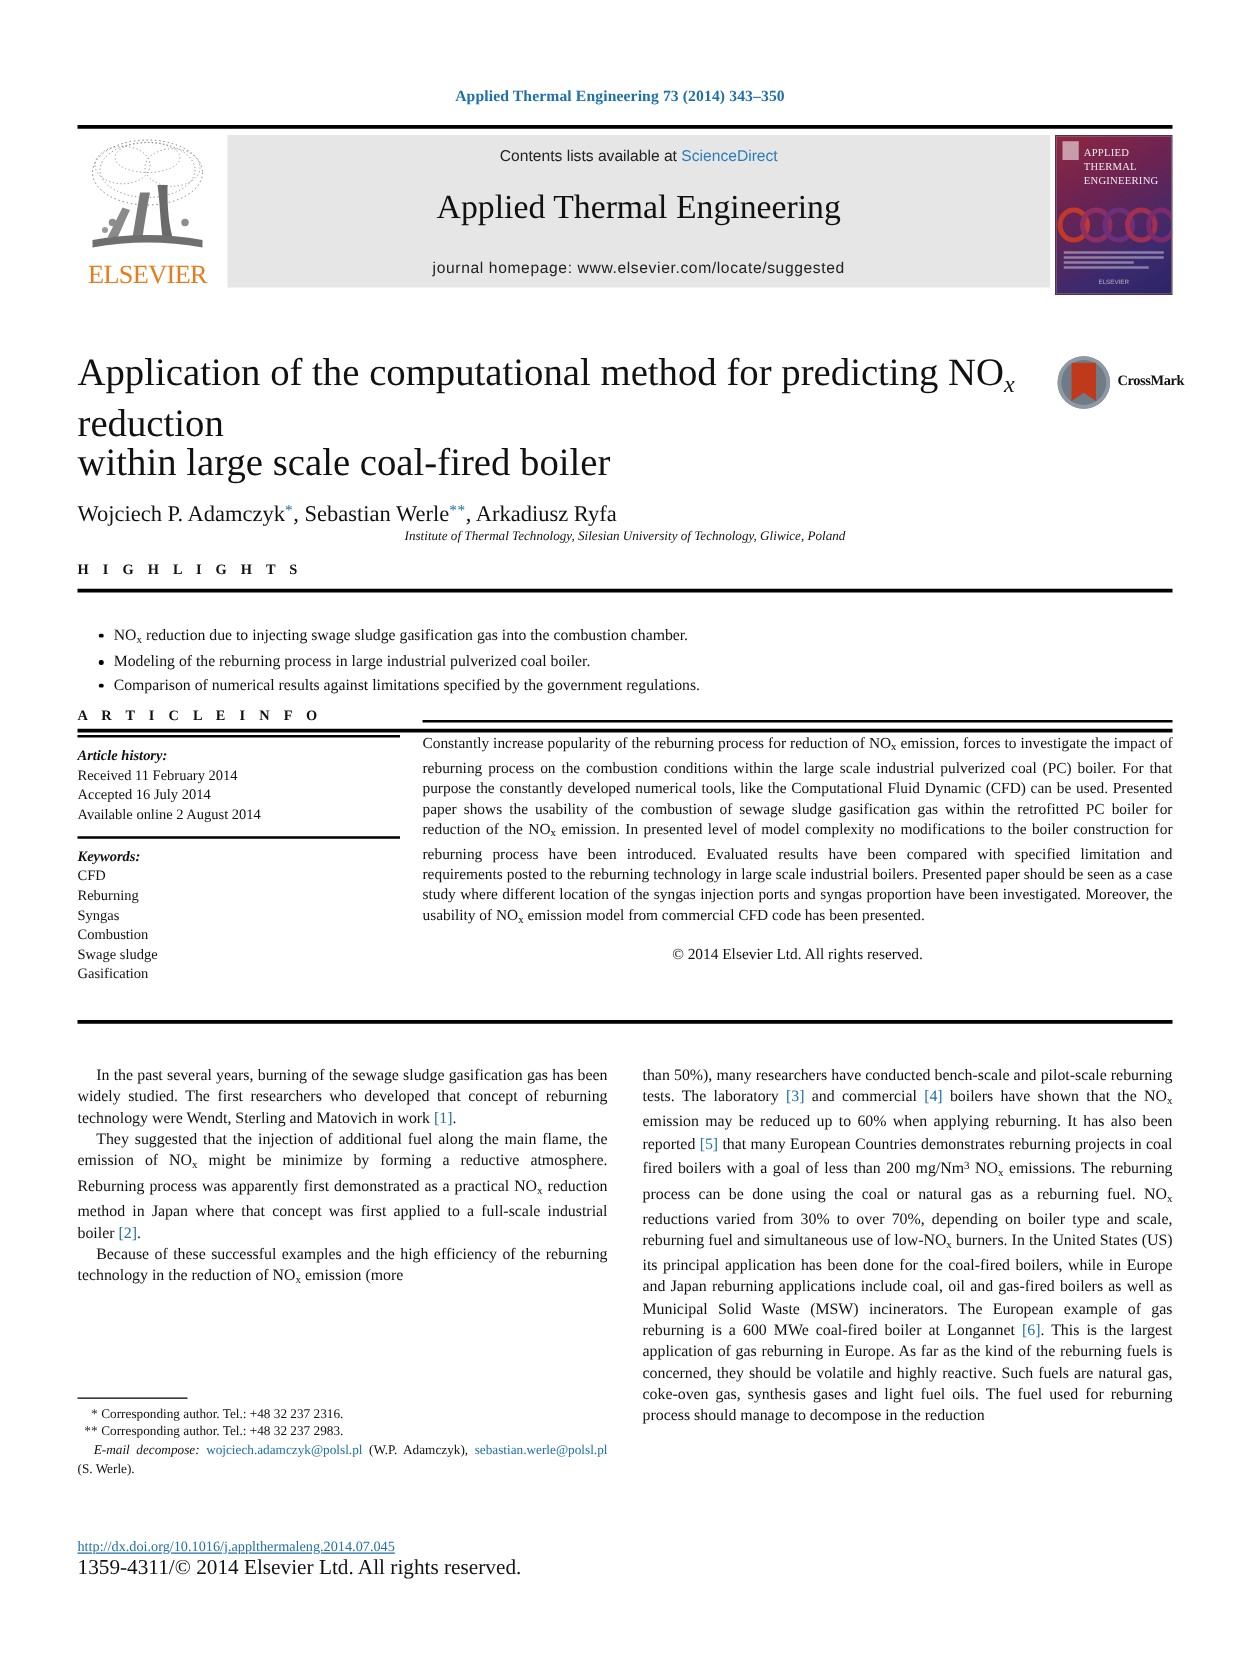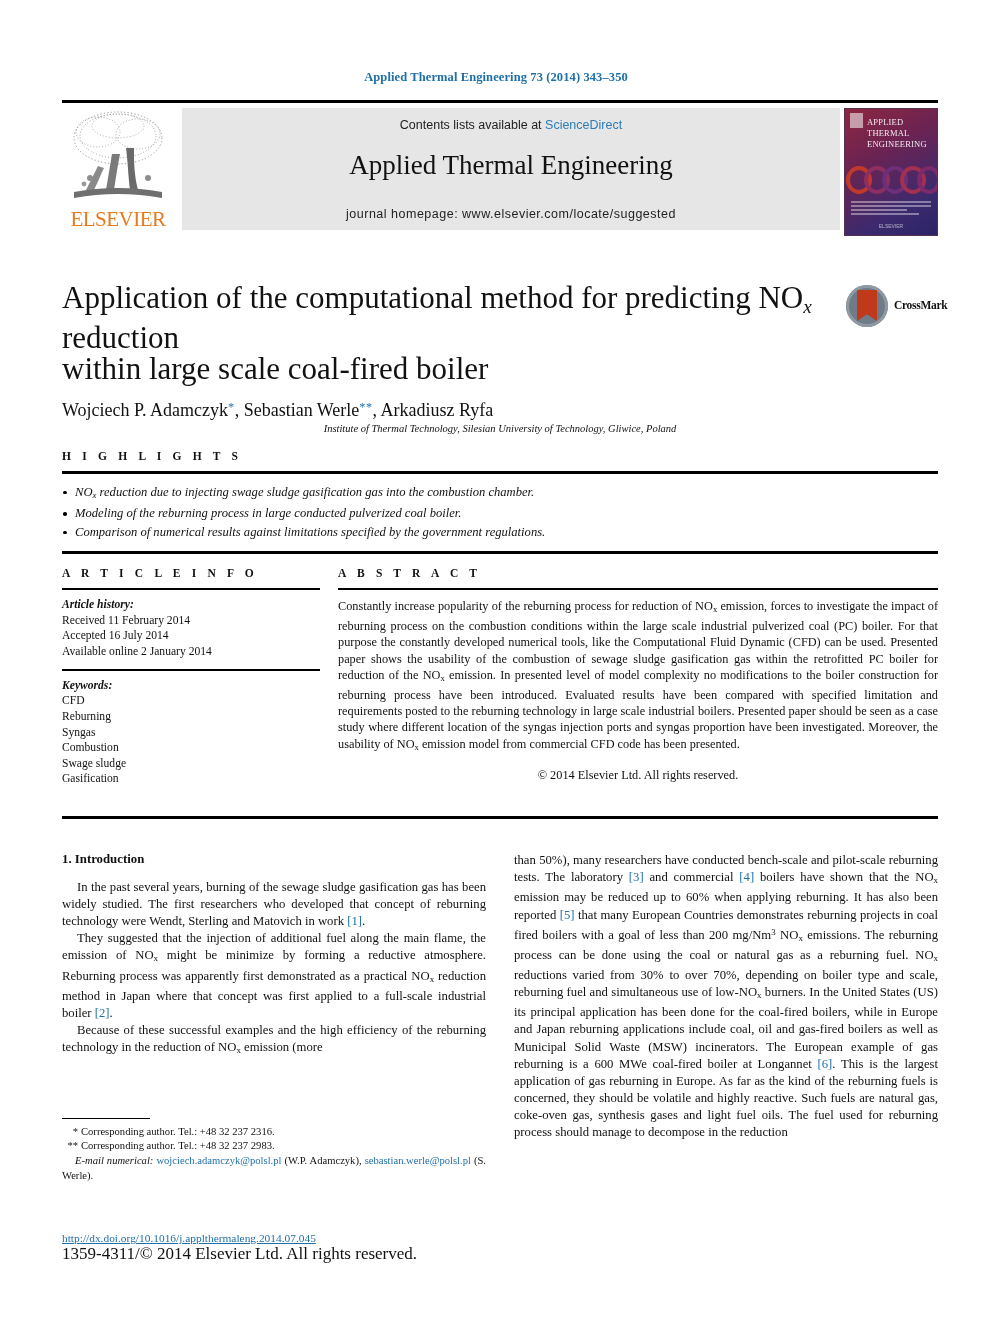--- a/index.html
+++ b/index.html
@@ -252,24 +252,23 @@
     font-size: 11.5px;
     letter-spacing: 4.2px;
     color: #111;
   }
   .rule-thick {
     height: 2.5px;
     background: #000;
     margin-top: 9px;
   }
   .hl-list {
-    margin: 0;
+    margin: 16px;
     padding: 9px 0 10px 0;
     list-style: none;
-    font-style: italic;
   }
   .hl-list li {
     position: relative;
     padding-left: 13px;
     font-family: "Liberation Serif", serif;
     font-size: 12.6px;
     line-height: 18.5px;
     color: #111;
   }
   .hl-list li::before {
@@ -527,81 +526,79 @@
     <div class="authors"><span>Wojciech P. Adamczyk</span><sup>*</sup><span>, </span><span>Sebastian Werle</span><sup>**</sup><span>, </span><span>Arkadiusz Ryfa</span></div>
 
     <div class="affiliation">Institute of Thermal Technology, Silesian University of Technology, Gliwice, Poland</div>
   </div>
 
   <div class="highlights">
     <div class="sec-label">H I G H L I G H T S</div>
     <div class="rule-thick"></div>
     <ul class="hl-list">
       <li><span>NO</span><sub>x</sub><span> reduction due to injecting swage sludge gasification gas into the combustion chamber.</span></li>
-      <li><span>Modeling of the reburning process in large conducted pulverized coal boiler.</span></li>
+      <li><span>Modeling of the reburning process in large industrial pulverized coal boiler.</span></li>
       <li><span>Comparison of numerical results against limitations specified by the government regulations.</span></li>
     </ul>
     <div class="hl-bottom-rule"></div>
   </div>
 
   <div class="info-abstract">
     <div class="ia-cols">
 
       <div class="col-info">
         <div class="sec-label">A R T I C L E    I N F O</div>
         <div class="ia-rule"></div>
         <div class="hist-block">
           <div class="lbl">Article history:</div>
           <div>Received 11 February 2014</div>
           <div>Accepted 16 July 2014</div>
-          <div>Available online 2 January 2014</div>
+          <div>Available online 2 August 2014</div>
         </div>
         <div class="ia-rule"></div>
         <div class="kw-block">
           <div class="lbl">Keywords:</div>
           <div>CFD</div>
           <div>Reburning</div>
           <div>Syngas</div>
           <div>Combustion</div>
           <div>Swage sludge</div>
           <div>Gasification</div>
         </div>
       </div>
 
       <div class="col-abs">
-        <div class="sec-label">A B S T R A C T</div>
         <div class="ia-rule"></div>
         <div class="abs-body"><span>Constantly increase popularity of the reburning process for reduction of NO</span><sub>x</sub><span> emission, forces to investigate the impact of reburning process on the combustion conditions within the large scale industrial pulverized coal (PC) boiler. For that purpose the constantly developed numerical tools, like the Computational Fluid Dynamic (CFD) can be used. Presented paper shows the usability of the combustion of sewage sludge gasification gas within the retrofitted PC boiler for reduction of the NO</span><sub>x</sub><span> emission. In presented level of model complexity no modifications to the boiler construction for reburning process have been introduced. Evaluated results have been compared with specified limitation and requirements posted to the reburning technology in large scale industrial boilers. Presented paper should be seen as a case study where different location of the syngas injection ports and syngas proportion have been investigated. Moreover, the usability of NO</span><sub>x</sub><span> emission model from commercial CFD code has been presented.</span></div>
         <div class="abs-copy">© 2014 Elsevier Ltd. All rights reserved.</div>
       </div>
 
     </div>
     <div class="ia-bottom-rule"></div>
   </div>
 
   <div class="body-cols">
 
     <div class="bcol bcol-left">
-      <div class="sec-head">1. Introduction</div>
       <p class="para"><span>In the past several years, burning of the sewage sludge gasification gas has been widely studied. The first researchers who developed that concept of reburning technology were Wendt, Sterling and Matovich in work </span><span class="ref">[1]</span><span>.</span></p>
       <p class="para"><span>They suggested that the injection of additional fuel along the main flame, the emission of NO</span><sub>x</sub><span> might be minimize by forming a reductive atmosphere. Reburning process was apparently first demonstrated as a practical NO</span><sub>x</sub><span> reduction method in Japan where that concept was first applied to a full-scale industrial boiler </span><span class="ref">[2]</span><span>.</span></p>
       <p class="para"><span>Because of these successful examples and the high efficiency of the reburning technology in the reduction of NO</span><sub>x</sub><span> emission (more</span></p>
     </div>
 
     <div class="bcol bcol-right">
       <p class="para noind"><span>than 50%), many researchers have conducted bench-scale and pilot-scale reburning tests. The laboratory </span><span class="ref">[3]</span><span> and commercial </span><span class="ref">[4]</span><span> boilers have shown that the NO</span><sub>x</sub><span> emission may be reduced up to 60% when applying reburning. It has also been reported </span><span class="ref">[5]</span><span> that many European Countries demonstrates reburning projects in coal fired boilers with a goal of less than 200 mg/Nm</span><sup>3</sup><span> NO</span><sub>x</sub><span> emissions. The reburning process can be done using the coal or natural gas as a reburning fuel. NO</span><sub>x</sub><span> reductions varied from 30% to over 70%, depending on boiler type and scale, reburning fuel and simultaneous use of low-NO</span><sub>x</sub><span> burners. In the United States (US) its principal application has been done for the coal-fired boilers, while in Europe and Japan reburning applications include coal, oil and gas-fired boilers as well as Municipal Solid Waste (MSW) incinerators. The European example of gas reburning is a 600 MWe coal-fired boiler at Longannet </span><span class="ref">[6]</span><span>. This is the largest application of gas reburning in Europe. As far as the kind of the reburning fuels is concerned, they should be volatile and highly reactive. Such fuels are natural gas, coke-oven gas, synthesis gases and light fuel oils. The fuel used for reburning process should manage to decompose in the reduction</span></p>
     </div>
 
   </div>
 
   <div class="footnotes">
     <div class="fn-rule"></div>
     <div class="fn-line"><span class="star">*</span><span>Corresponding author. Tel.: +48 32 237 2316.</span></div>
     <div class="fn-line"><span class="star">**</span><span>Corresponding author. Tel.: +48 32 237 2983.</span></div>
-    <div class="fn-email"><span class="it">E-mail numerical:</span> <span class="mail">wojciech.adamczyk@polsl.pl</span><span> (W.P. Adamczyk), </span><span class="mail">sebastian.werle@polsl.pl</span><span> (S. Werle).</span></div>
+    <div class="fn-email"><span class="it">E-mail decompose:</span> <span class="mail">wojciech.adamczyk@polsl.pl</span><span> (W.P. Adamczyk), </span><span class="mail">sebastian.werle@polsl.pl</span><span> (S. Werle).</span></div>
   </div>
 
   <div class="doi-block">
     <div class="doi-link">http://dx.doi.org/10.1016/j.applthermaleng.2014.07.045</div>
     <div class="issn-line">1359-4311/© 2014 Elsevier Ltd. All rights reserved.</div>
   </div>
 
 </div>
 
 </body></html>

